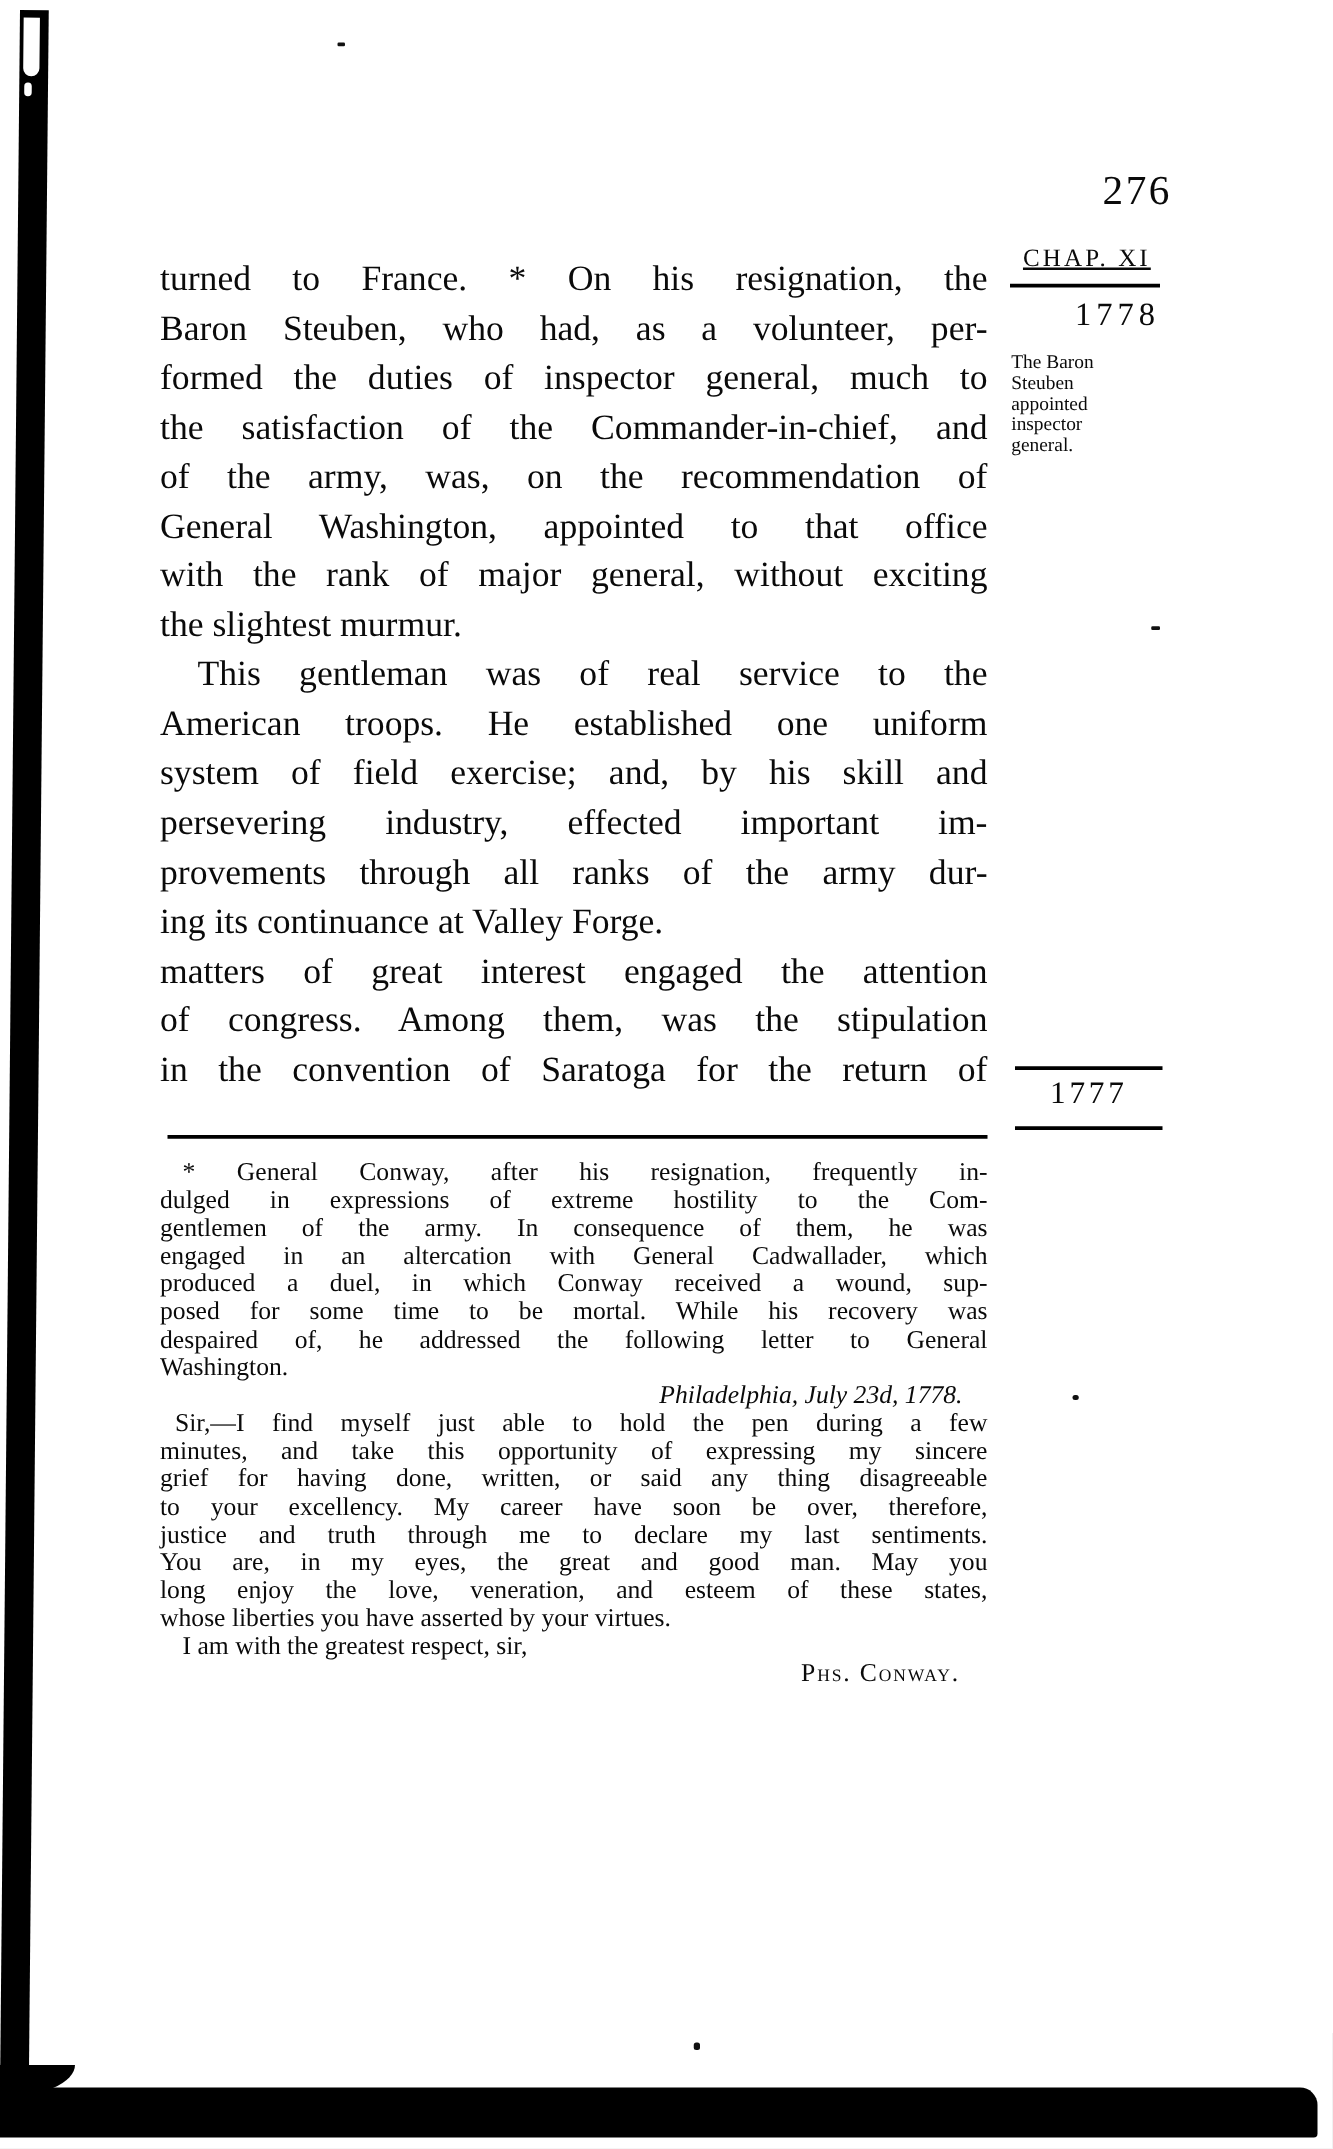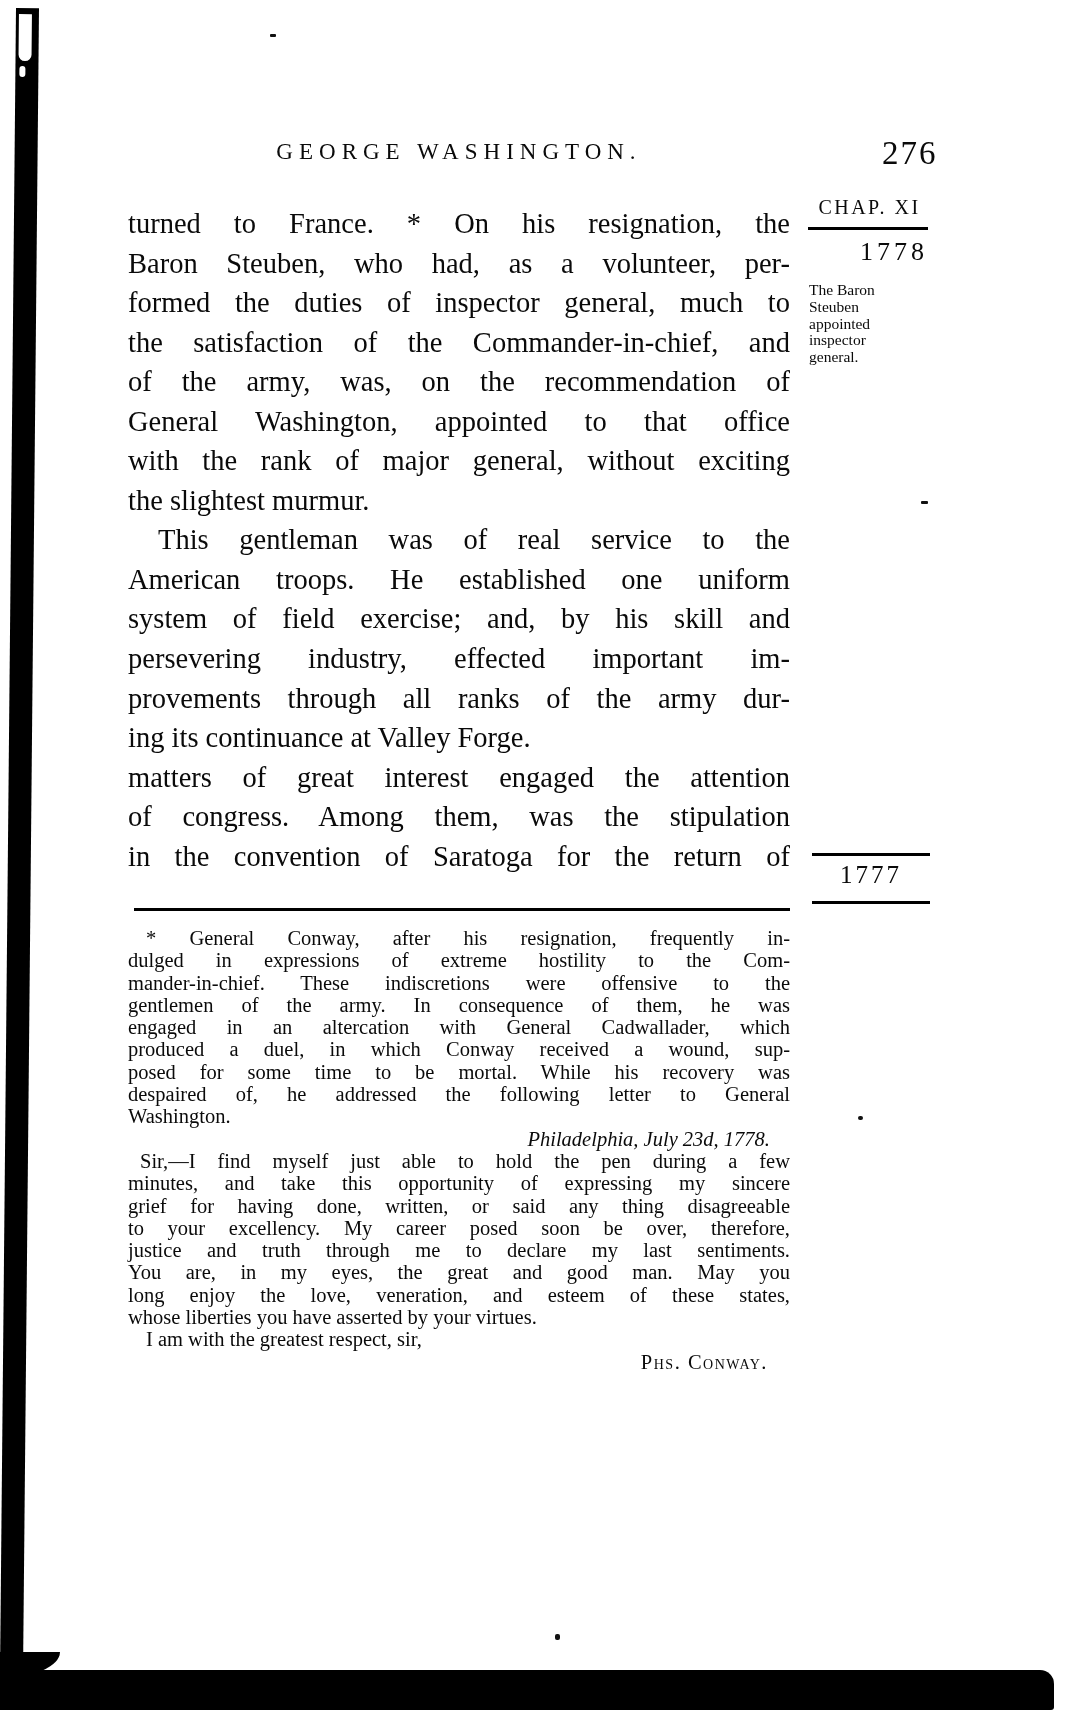--- a/index.html
+++ b/index.html
@@ -53,21 +53,21 @@
   .bline{
     height:39.55px;line-height:39.55px;font-size:28.5px;
     text-align:justify;text-align-last:justify;
     white-space:nowrap;overflow:visible;
   }
   .bline.ind{padding-left:30px;}
   .bline.noj{text-align-last:left;}
   
   .chapter-head{
     position:absolute;left:809px;top:196px;width:121px;
-    font-size:20px;letter-spacing:2.5px;text-align:center;white-space:nowrap;
+    font-size:20px;letter-spacing:2.5px;text-align:center;white-space:nowrap;text-decoration:underline;
   }
   .chapter-rule{position:absolute;left:808px;top:227px;width:120px;height:3px;background:#000;}
   .year-top{
     position:absolute;left:808px;top:237px;width:120px;
     font-size:26px;letter-spacing:4px;text-align:right;
   }
   .baron-note{
     position:absolute;left:809px;top:282px;width:104px;
     font-size:15.5px;line-height:16.8px;
   }
@@ -107,21 +107,20 @@
     <div class="left-bar-notch"></div>
     <div class="left-bar-speck"></div>
   </div>
   <div class="bottom-bar-horn"></div>
   <div class="bottom-bar"></div>
   <div class="speck speck-1"></div>
   <div class="speck speck-2"></div>
   <div class="speck speck-3"></div>
   <div class="speck speck-4"></div>
 
-  <div class="running-head">GEORGE WASHINGTON.</div>
   <div class="page-number">276</div>
 
   <div class="body-col">
       <div class="bline">turned to France. *   On his resignation, the</div>
       <div class="bline">Baron Steuben, who had, as a volunteer, per-</div>
       <div class="bline">formed the duties of inspector general, much to</div>
       <div class="bline">the satisfaction of the Commander-in-chief, and</div>
       <div class="bline">of the army, was, on the recommendation of</div>
       <div class="bline">General Washington, appointed to that office</div>
       <div class="bline">with the rank of major general, without exciting</div>
@@ -142,32 +141,31 @@
   <div class="year-top">1778</div>
   <div class="baron-note">The Baron Steuben appointed inspector general.</div>
   <div class="year-bottom-rule-a"></div>
   <div class="year-bottom">1777</div>
   <div class="year-bottom-rule-b"></div>
 
   <div class="footnote-rule"></div>
   <div class="foot-col">
       <div class="fline ind">* General Conway, after his resignation, frequently in-</div>
       <div class="fline">dulged in expressions of extreme hostility to the Com-</div>
-      <div class="fline">mander-in-chief.  These indiscretions were offensive to the</div>
       <div class="fline">gentlemen of the army.  In consequence of them, he was</div>
       <div class="fline">engaged in an altercation with General Cadwallader, which</div>
       <div class="fline">produced a duel, in which Conway received a wound, sup-</div>
       <div class="fline">posed for some time to be mortal.  While his recovery was</div>
       <div class="fline">despaired of, he addressed the following letter to General</div>
       <div class="fline noj">Washington.</div>
       <div class="fline dateline">Philadelphia, July 23d, 1778.</div>
       <div class="fline ind-sm">Sir,—I find myself just able to hold the pen during a few</div>
       <div class="fline">minutes, and take this opportunity of expressing my sincere</div>
       <div class="fline">grief for having done, written, or said any thing disagreeable</div>
-      <div class="fline">to your excellency.  My career posed soon be over, therefore,</div>
+      <div class="fline">to your excellency.  My career have soon be over, therefore,</div>
       <div class="fline">justice and truth through me to declare my last sentiments.</div>
       <div class="fline">You are, in my eyes, the great and good man.  May you</div>
       <div class="fline">long enjoy the love, veneration, and esteem of these states,</div>
       <div class="fline noj">whose liberties you have asserted by your virtues.</div>
       <div class="fline respect">I am with the greatest respect, sir,</div>
       <div class="fline signature">Phs. Conway.</div>
     </div>
 
 </div>
 

